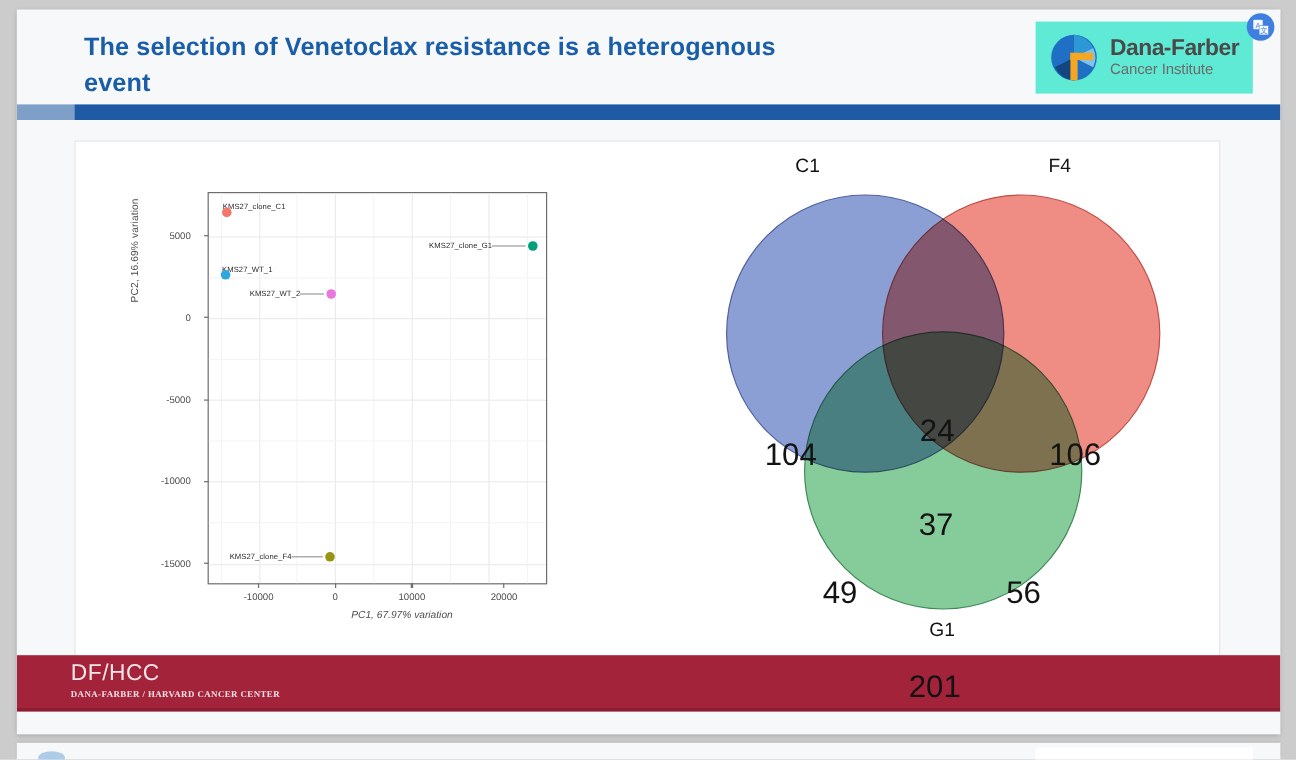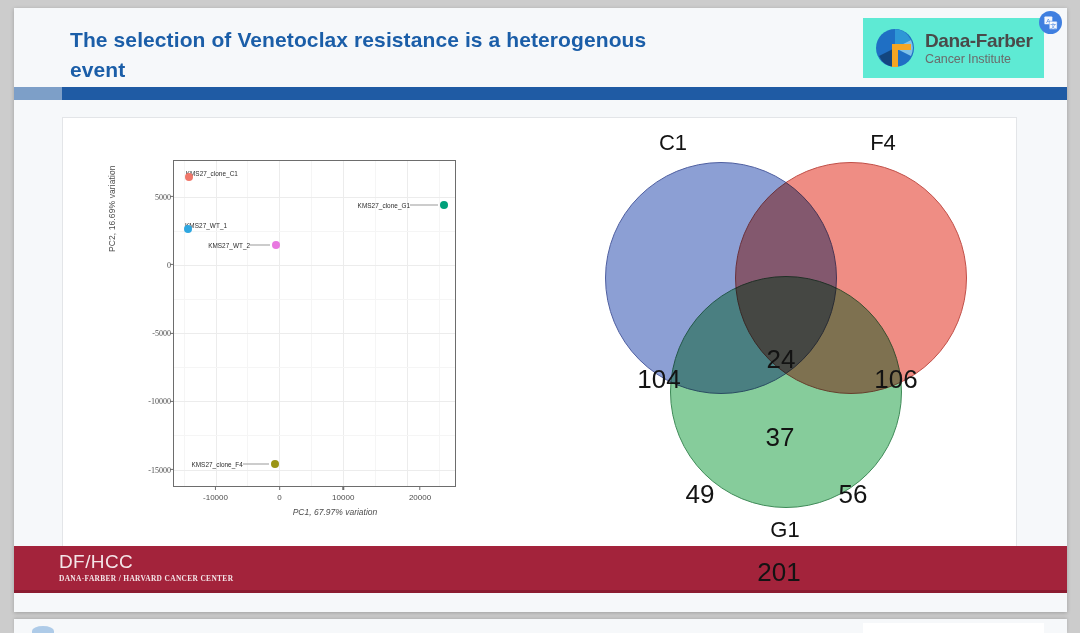--- a/index.html
+++ b/index.html
@@ -114,22 +114,21 @@
   }
   .grid-v,.grid-h{ position:absolute; background:#ececec; }
   .grid-v{ width:1px; height:100%; top:0; }
   .grid-h{ height:1px; width:100%; left:0; }
 
   .tick-y{
     position:absolute; right:100%;
     font-size:8px; color:#4d4d4d;
     white-space:nowrap;
     transform:translateY(-50%);
-    padding-right:3px;
-    font-family:Liberation Serif, serif;
+    padding-right:15px;
   }
   .tick-y::after{
     content:""; position:absolute;
     right:0; top:50%; width:4px; height:1.2px;
     background:#6d6d6d; transform:translateY(-50%);
   }
   .tick-x{
     position:absolute; top:100%;
     font-size:8px; color:#4d4d4d;
     white-space:nowrap;
@@ -177,21 +176,21 @@
   #venn-g1{ left:87px;  top:152px; background:#86cc9b; border:1px solid #3f8a58; }
 
   .venn-count{
     position:absolute;
     font-size:26px; color:#131313;
     transform:translate(-50%,-50%);
     z-index:5;
   }
   .venn-setlabel{
     position:absolute;
-    font-size:22px; color:#131313;
+    font-size:16px; color:#131313;
     transform:translateX(-50%);
     z-index:5;
     text-align:center;
   }
 
   
   #footer{
     position:absolute;
     left:0; bottom:22px;
     width:100%; height:44px;

